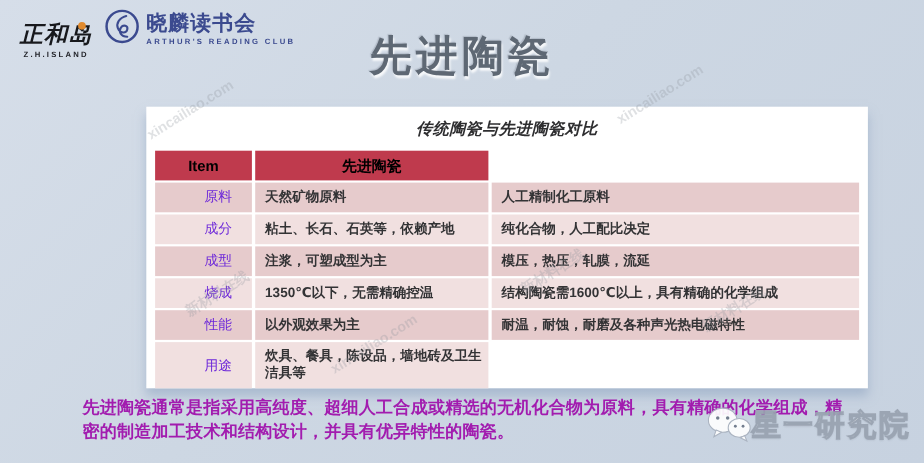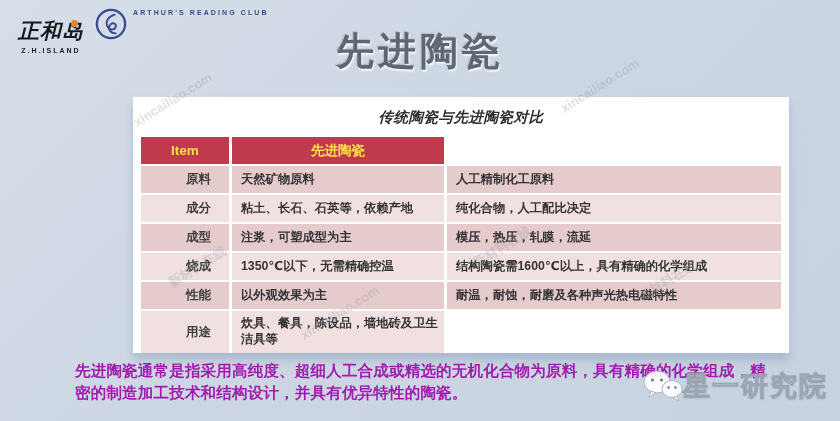--- a/index.html
+++ b/index.html
@@ -35,25 +35,25 @@
     position:absolute; left:133px; top:97px; width:656px; height:256px;
     background:#ffffff; padding:7px 8px 10px 8px;
     box-shadow:0 7px 9px rgba(140,162,192,.55);
   }
   .tbl-caption {
     text-align:center; font-size:14.5px; font-weight:700; font-style:italic;
     color:#2e2e30; padding:4px 0 8px 0; letter-spacing:.5px;
   }
   .t-row { display:grid; grid-template-columns:88px 212px 1fr; column-gap:3px; margin-top:2px; }
   .t-head .cell {
-    background:#bf3a4d; color:#fde047; font-weight:700; font-size:13.5px;
+    background:#bf3a4d; color:#000000; font-weight:700; font-size:13.5px;
     min-height:27px; display:flex; align-items:center; justify-content:center;
   }
   .cell { display:flex; align-items:center; }
-  .c-item { justify-content:center; font-weight:700; color:#404040; font-size:12.5px;padding-left:27px; }
+  .c-item { justify-content:center; font-weight:400; color:#6d28d9; font-size:12.5px;padding-left:27px; }
   .c-val { padding:3px 6px 3px 9px; font-weight:600; color:#333335; font-size:12.3px; line-height:1.3; }
   .r-odd  .cell { background:#e6cbcc; min-height:27px; }
   .r-even .cell { background:#f1e0e0; min-height:27px; }
   .r-last .cell { min-height:42px; }
   
   .wm { position:absolute; color:#8f959d; opacity:.28; font-size:13px; font-weight:600;
         transform:rotate(-32deg); pointer-events:none; white-space:nowrap; }
   
   .bottom-text {
     position:absolute; left:75px; top:360px; width:698px;
@@ -80,20 +80,21 @@
   <span class="zh-dot"></span>
   <div class="zh-sub">Z.H.ISLAND</div>
 </div>
 
 <div class="logo-club">
   <svg class="club-icon" viewBox="0 0 34 34">
     <circle cx="17" cy="17" r="15" fill="none" stroke="#3b4a8f" stroke-width="2.4"></circle>
     <path d="M21 7 C14 9, 11 14, 13 19 C15 24, 21 24, 22 20 C23 16, 18 15, 16 18 C13 22, 16 27, 22 27" fill="none" stroke="#3b4a8f" stroke-width="2" stroke-linecap="round"></path>
   </svg>
   <div class="club-text">
+    <div class="club-name">晓麟读书会</div>
     <div class="club-sub">ARTHUR'S READING CLUB</div>
   </div>
 </div>
 
 <div class="slide-title">先进陶瓷</div>
 
 <div class="panel">
   <div class="tbl-caption">传统陶瓷与先进陶瓷对比</div>
 
   <div class="t-row t-head">

